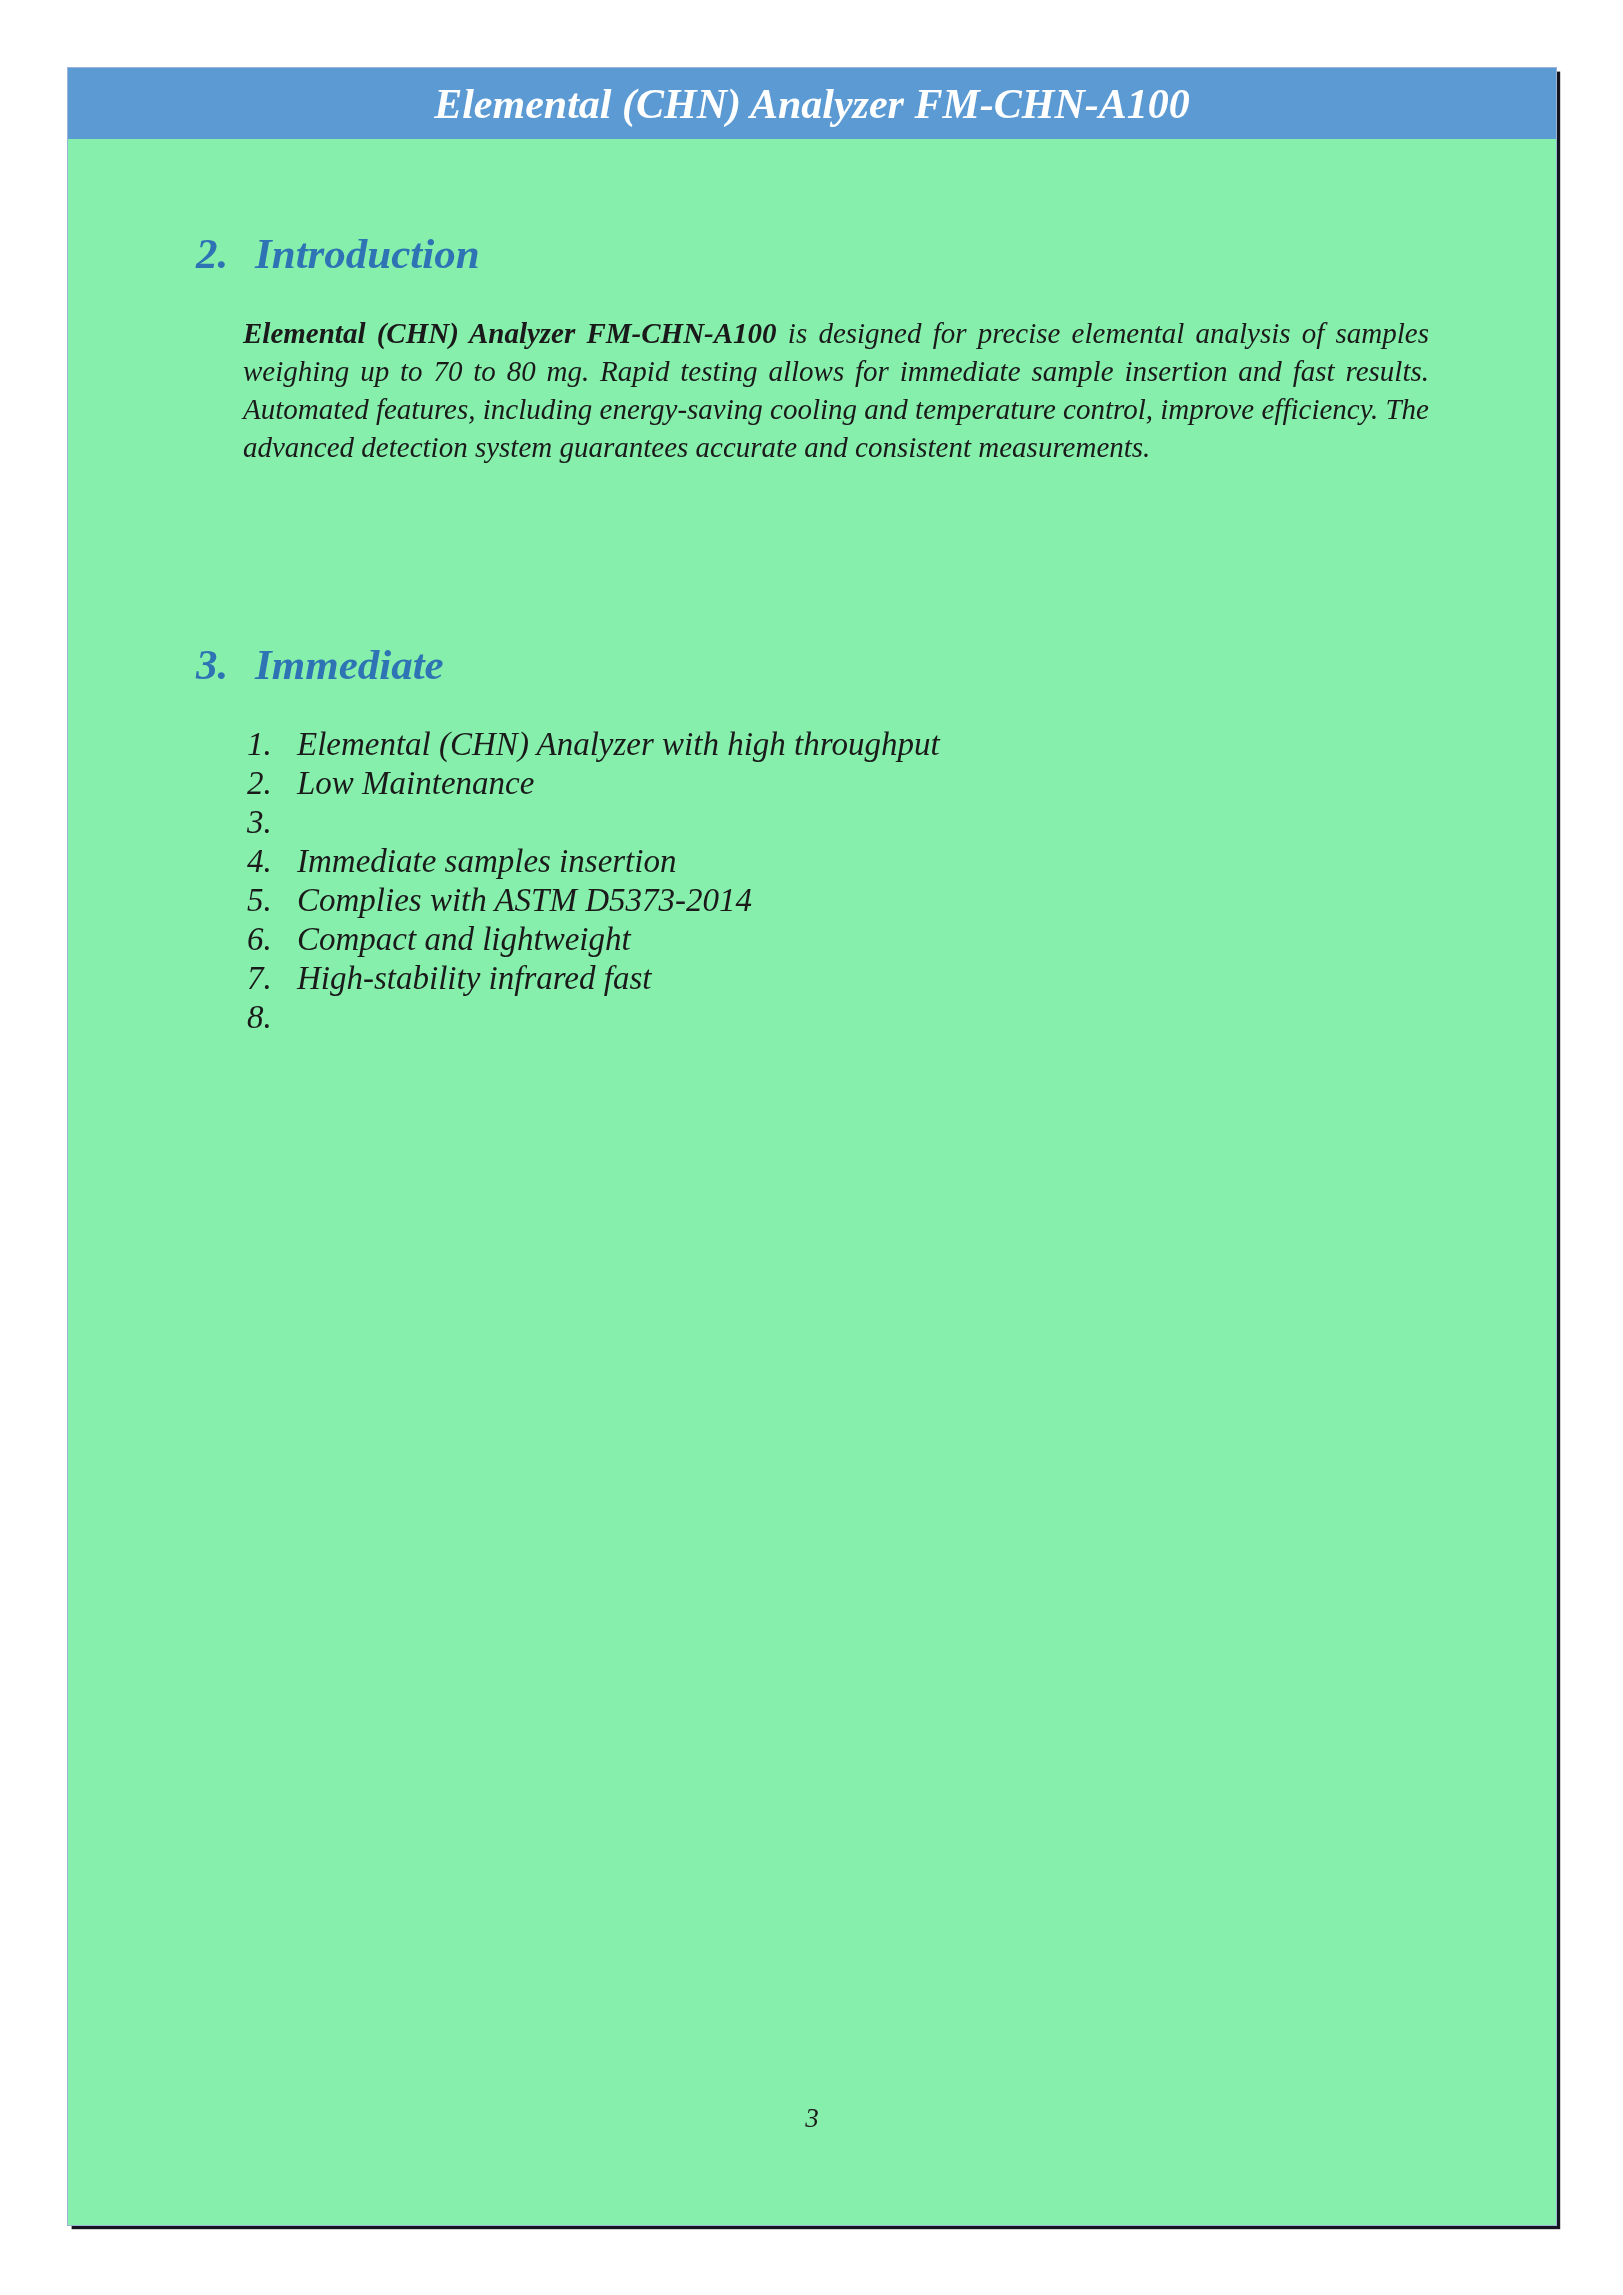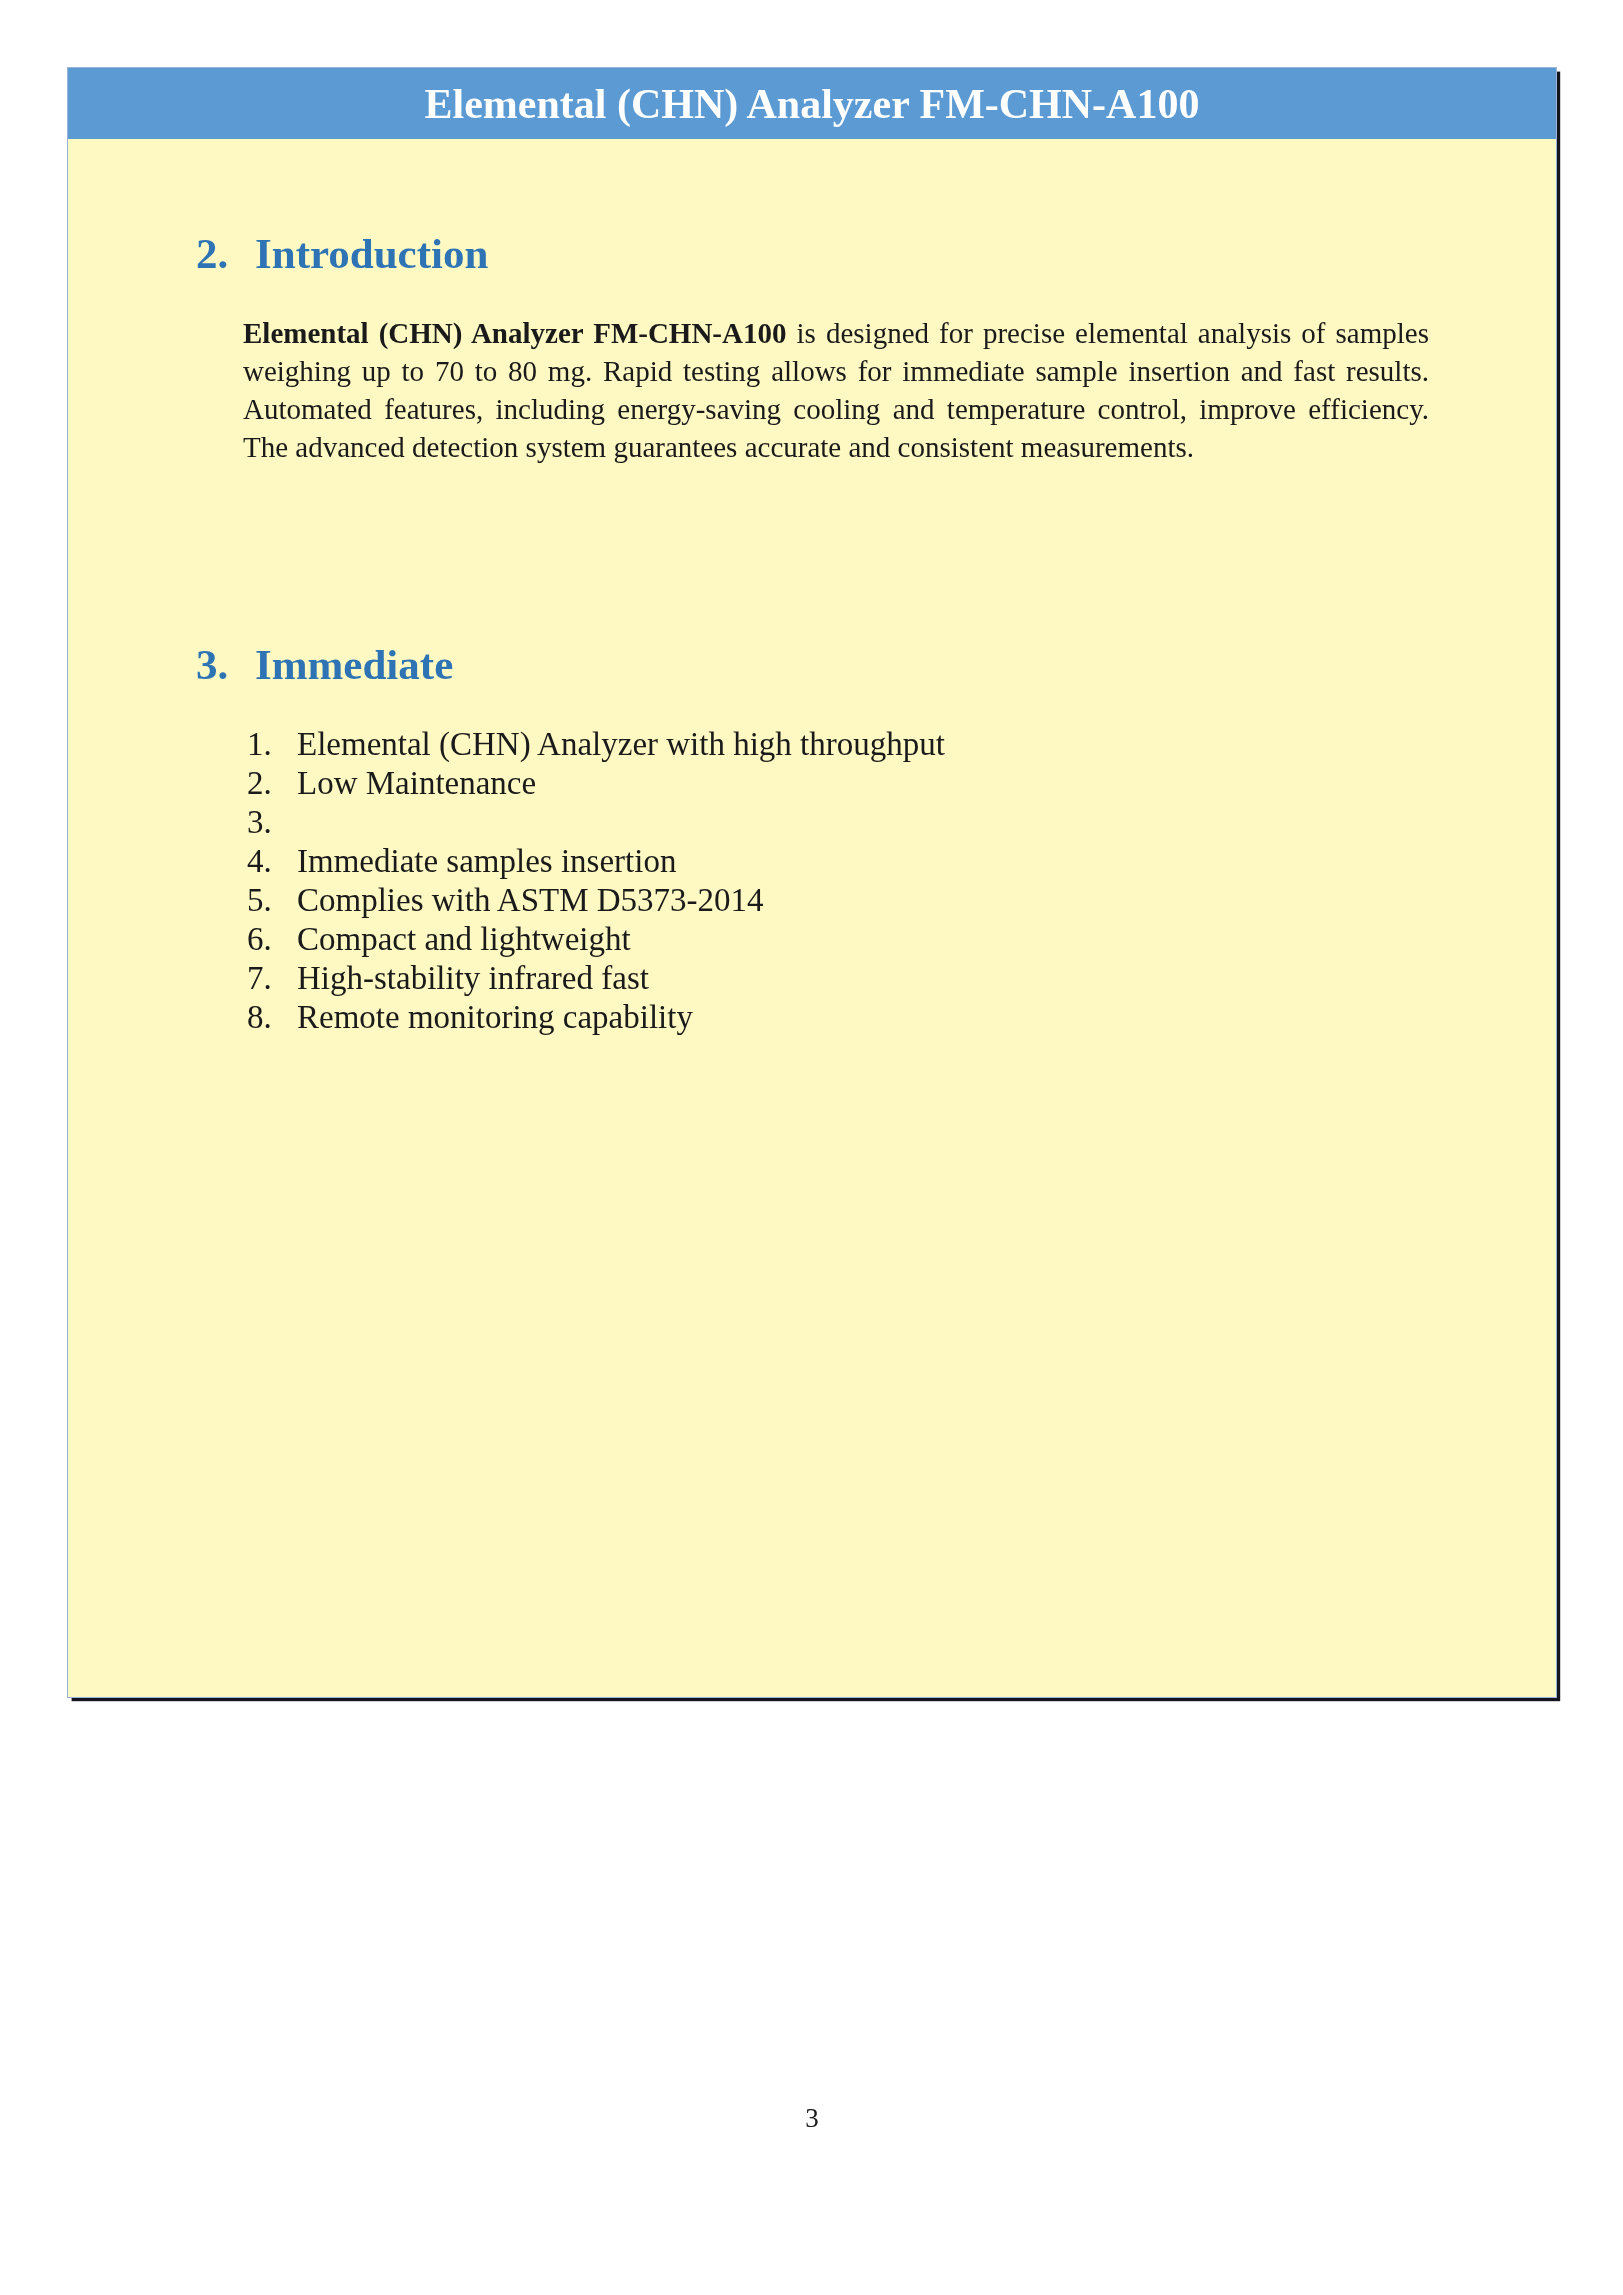--- a/index.html
+++ b/index.html
@@ -12,25 +12,26 @@
     background: #ffffff;
     position: relative;
     font-family: "Liberation Serif", "DejaVu Serif", serif;
     overflow: hidden;
   }
   .frame {
     position: absolute;
     left: 67px;
     top: 67px;
     width: 1490px;
-    height: 1631px;
+    height: 2159px;
     box-sizing: border-box;
-    background: #fef9c3;
+    background: #86efac;
     border: 1.3px solid #9db4d7;
     box-shadow: 3.9px 3.9px 0 -0.7px #15151f;
+    font-style: italic;
   }
   .titlebar {
     position: absolute;
     left: 0;
     top: 0;
     width: 100%;
     height: 71px;
     background: #5b9ad3;
     color: #ffffff;
     font-weight: bold;
@@ -129,20 +130,19 @@
     <li class="feat-item">
       <span class="num">6.</span>
       <span class="txt">Compact and lightweight</span>
     </li>
     <li class="feat-item">
       <span class="num">7.</span>
       <span class="txt">High-stability infrared fast</span>
     </li>
     <li class="feat-item">
       <span class="num">8.</span>
-      <span class="txt">Remote monitoring capability</span>
     </li>
   </ol>
 
   <div class="pagenum">3</div>
 
 </div>
 
 
 </body></html>

